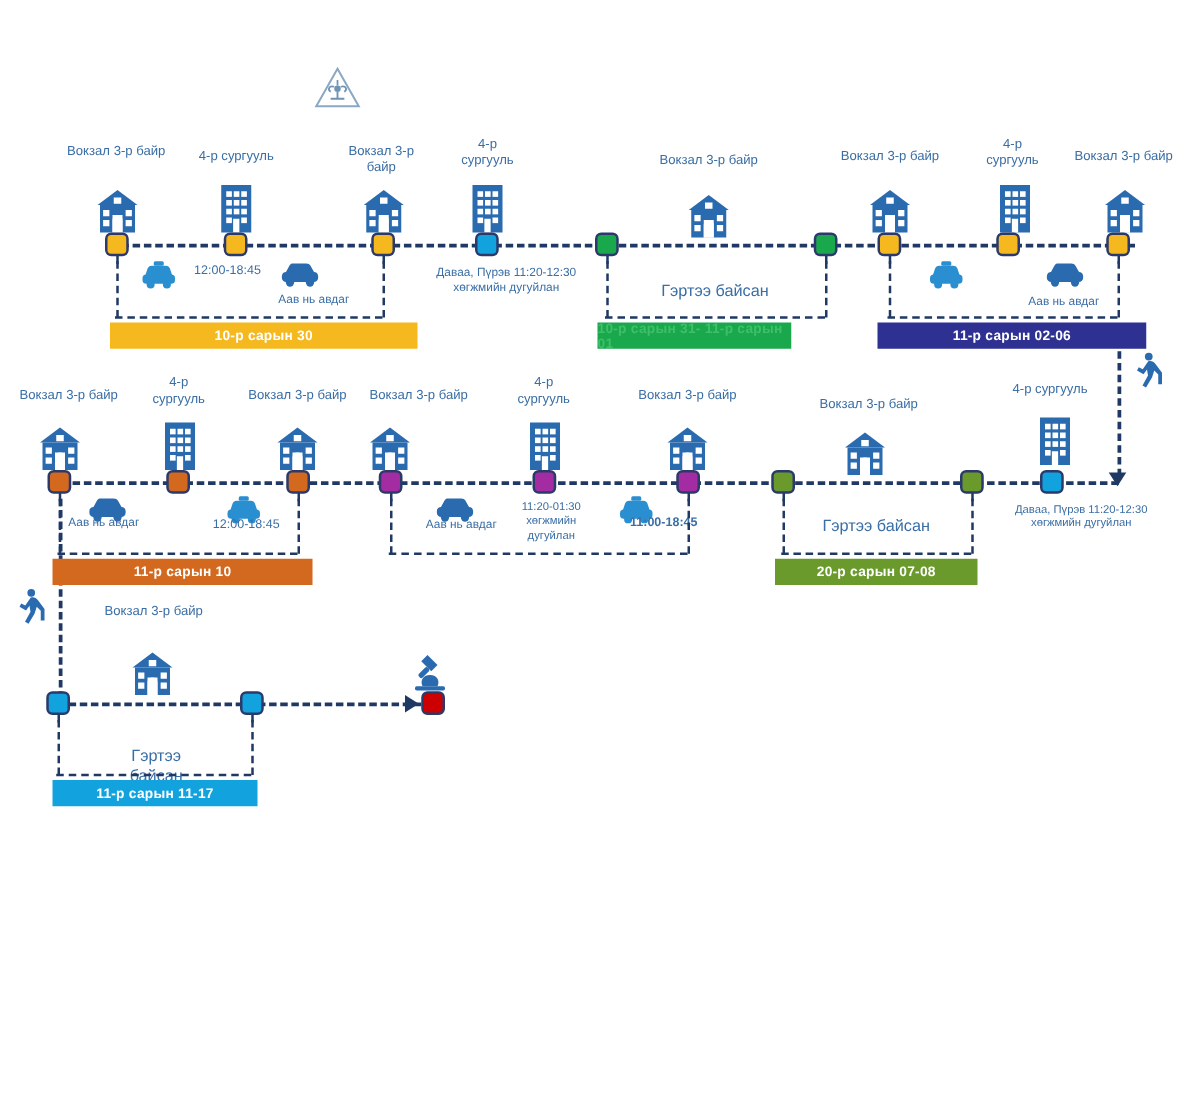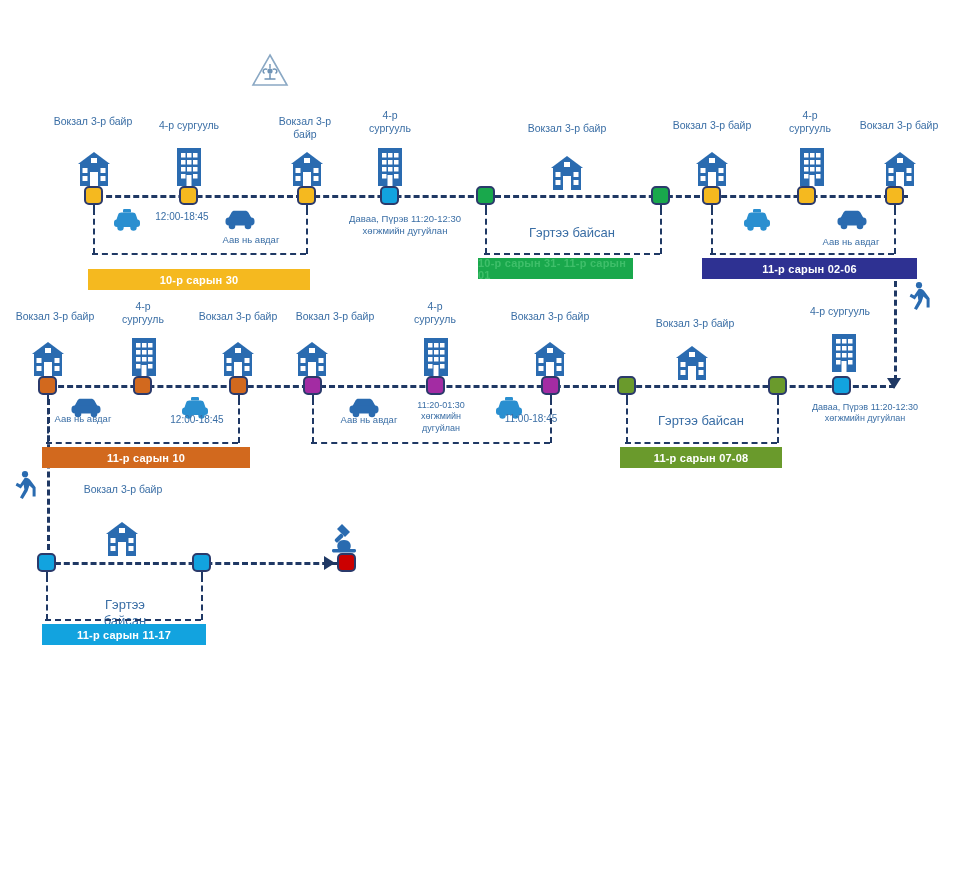--- a/index.html
+++ b/index.html
@@ -215,21 +215,21 @@
   <div class="abs" style="left:224px;top:206px;">
       <svg width="32" height="25">
         <use href="#g-car"></use>
       </svg>
     </div>
   <div class="abs note" style="left:206px;top:234px;width:90px;">Аав нь авдаг</div>
 
   <div class="abs vline thin" style="left:92.5px;top:209px;height:45px;"></div>
   <div class="abs vline thin" style="left:305.5px;top:209px;height:45px;"></div>
   <div class="abs hline thin" style="left:92px;top:253px;width:214px;"></div>
-  <div class="abs bar" style="left:88px;top:258px;width:222px;background:#F5B91F;margin-top:11px;">10-р сарын 30</div>
+  <div class="abs bar" style="left:88px;top:258px;width:246px;background:#F5B91F;">10-р сарын 30</div>
 
   <div class="abs note" style="left:325px;top:213px;width:160px;font-size:9.5px;">Даваа, Пүрэв 11:20-12:30
 хөгжмийн дугуйлан</div>
 
   <div class="abs vline thin" style="left:484.5px;top:209px;height:45px;"></div>
   <div class="abs vline thin" style="left:659.5px;top:209px;height:45px;"></div>
   <div class="abs hline thin" style="left:484px;top:253px;width:176px;"></div>
   <div class="abs home" style="left:496px;top:225px;width:152px;">Гэртээ байсан</div>
   <div class="abs bar lowc" style="left:478px;top:258px;width:155px;background:#19A84C;">10-р сарын 31- 11-р сарын 01</div>
 
@@ -358,31 +358,31 @@
     </div>
   <div class="abs note" style="left:324px;top:414px;width:90px;">Аав нь авдаг</div>
   <div class="abs note" style="left:405px;top:400px;width:72px;font-size:9px;">11:20-01:30
 хөгжмийн
 дугуйлан</div>
   <div class="abs" style="left:494px;top:395px;">
       <svg width="30" height="25">
         <use href="#g-taxi"></use>
       </svg>
     </div>
-  <div class="abs note" style="left:494px;top:413px;width:74px;font-size:10px;">11:00-18:45</div>
+  <div class="abs note" style="left:494px;top:413px;width:74px;font-size:10px;font-weight:bold;">11:00-18:45</div>
 
   <div class="abs vline thin" style="left:311.5px;top:399px;height:44px;"></div>
   <div class="abs vline thin" style="left:549.5px;top:399px;height:44px;"></div>
   <div class="abs hline thin" style="left:311px;top:442px;width:239px;"></div>
 
   <div class="abs vline thin" style="left:625.5px;top:399px;height:44px;"></div>
   <div class="abs vline thin" style="left:776.5px;top:399px;height:44px;"></div>
   <div class="abs hline thin" style="left:625px;top:442px;width:152px;"></div>
   <div class="abs home" style="left:626px;top:413px;width:150px;">Гэртээ байсан</div>
-  <div class="abs bar dark" style="left:620px;top:447px;width:162px;background:#6A9A2C;">11-р сарын 07-08</div>
+  <div class="abs bar dark" style="left:620px;top:447px;width:162px;background:#6A9A2C;">20-р сарын 07-08</div>
 
   <div class="abs note" style="left:785px;top:402px;width:160px;font-size:9px;">Даваа, Пүрэв 11:20-12:30
 хөгжмийн дугуйлан</div>
 
   <div class="abs vline" style="left:46.5px;top:399px;height:160px;"></div>
   <div class="abs" style="left:12px;top:470px;">
       <svg width="28" height="32">
         <use href="#g-ped"></use>
       </svg>
     </div>

